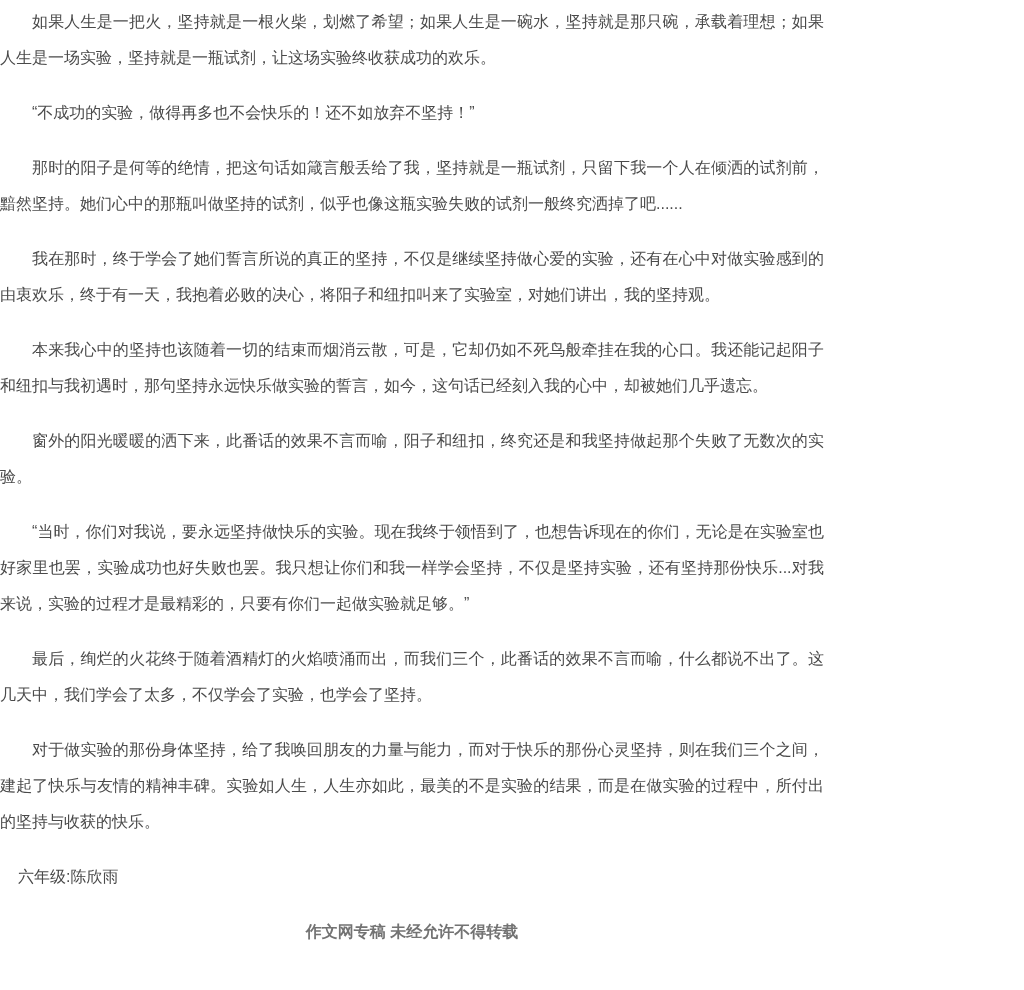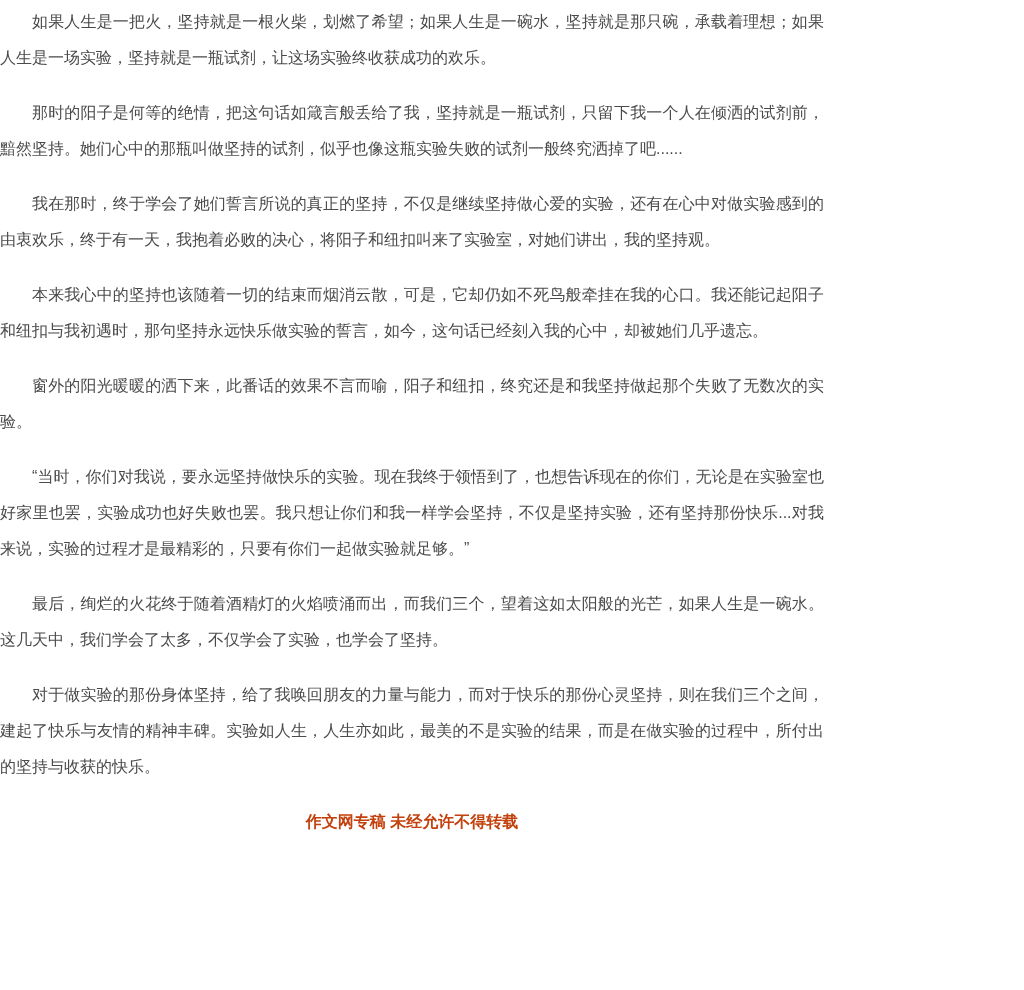--- a/index.html
+++ b/index.html
@@ -27,32 +27,34 @@
     word-break: break-all;
   }
   .para.author {
     text-indent: 18px;
     text-align: left;
   }
   .notice {
     margin: 0 0 19px 0;
     font-size: 16px;
     line-height: 36px;
-    color: #c2410c;
+    color: #737373;
     font-weight: bold;
     text-align: center;
     text-indent: 0;
   }
 </style>
 </head>
 <body>
 
 <div class="page">
   <p class="para">如果人生是一把火，坚持就是一根火柴，划燃了希望；如果人生是一碗水，坚持就是那只碗，承载着理想；如果人生是一场实验，坚持就是一瓶试剂，让这场实验终收获成功的欢乐。</p>
+  <p class="para">“不成功的实验，做得再多也不会快乐的！还不如放弃不坚持！”</p>
   <p class="para">那时的阳子是何等的绝情，把这句话如箴言般丢给了我，坚持就是一瓶试剂，只留下我一个人在倾洒的试剂前，黯然坚持。她们心中的那瓶叫做坚持的试剂，似乎也像这瓶实验失败的试剂一般终究洒掉了吧......</p>
   <p class="para">我在那时，终于学会了她们誓言所说的真正的坚持，不仅是继续坚持做心爱的实验，还有在心中对做实验感到的由衷欢乐，终于有一天，我抱着必败的决心，将阳子和纽扣叫来了实验室，对她们讲出，我的坚持观。</p>
   <p class="para">本来我心中的坚持也该随着一切的结束而烟消云散，可是，它却仍如不死鸟般牵挂在我的心口。我还能记起阳子和纽扣与我初遇时，那句坚持永远快乐做实验的誓言，如今，这句话已经刻入我的心中，却被她们几乎遗忘。</p>
   <p class="para">窗外的阳光暖暖的洒下来，此番话的效果不言而喻，阳子和纽扣，终究还是和我坚持做起那个失败了无数次的实验。</p>
   <p class="para">“当时，你们对我说，要永远坚持做快乐的实验。现在我终于领悟到了，也想告诉现在的你们，无论是在实验室也好家里也罢，实验成功也好失败也罢。我只想让你们和我一样学会坚持，不仅是坚持实验，还有坚持那份快乐...对我来说，实验的过程才是最精彩的，只要有你们一起做实验就足够。”</p>
-  <p class="para">最后，绚烂的火花终于随着酒精灯的火焰喷涌而出，而我们三个，望着这如太阳般的光芒，如果人生是一碗水。这几天中，我们学会了太多，不仅学会了实验，也学会了坚持。</p>
+  <p class="para">最后，绚烂的火花终于随着酒精灯的火焰喷涌而出，而我们三个，此番话的效果不言而喻，什么都说不出了。这几天中，我们学会了太多，不仅学会了实验，也学会了坚持。</p>
   <p class="para">对于做实验的那份身体坚持，给了我唤回朋友的力量与能力，而对于快乐的那份心灵坚持，则在我们三个之间，建起了快乐与友情的精神丰碑。实验如人生，人生亦如此，最美的不是实验的结果，而是在做实验的过程中，所付出的坚持与收获的快乐。</p>
+  <p class="para author">六年级:陈欣雨</p>
   <p class="notice">作文网专稿 未经允许不得转载</p>
 </div>
 
 </body></html>

